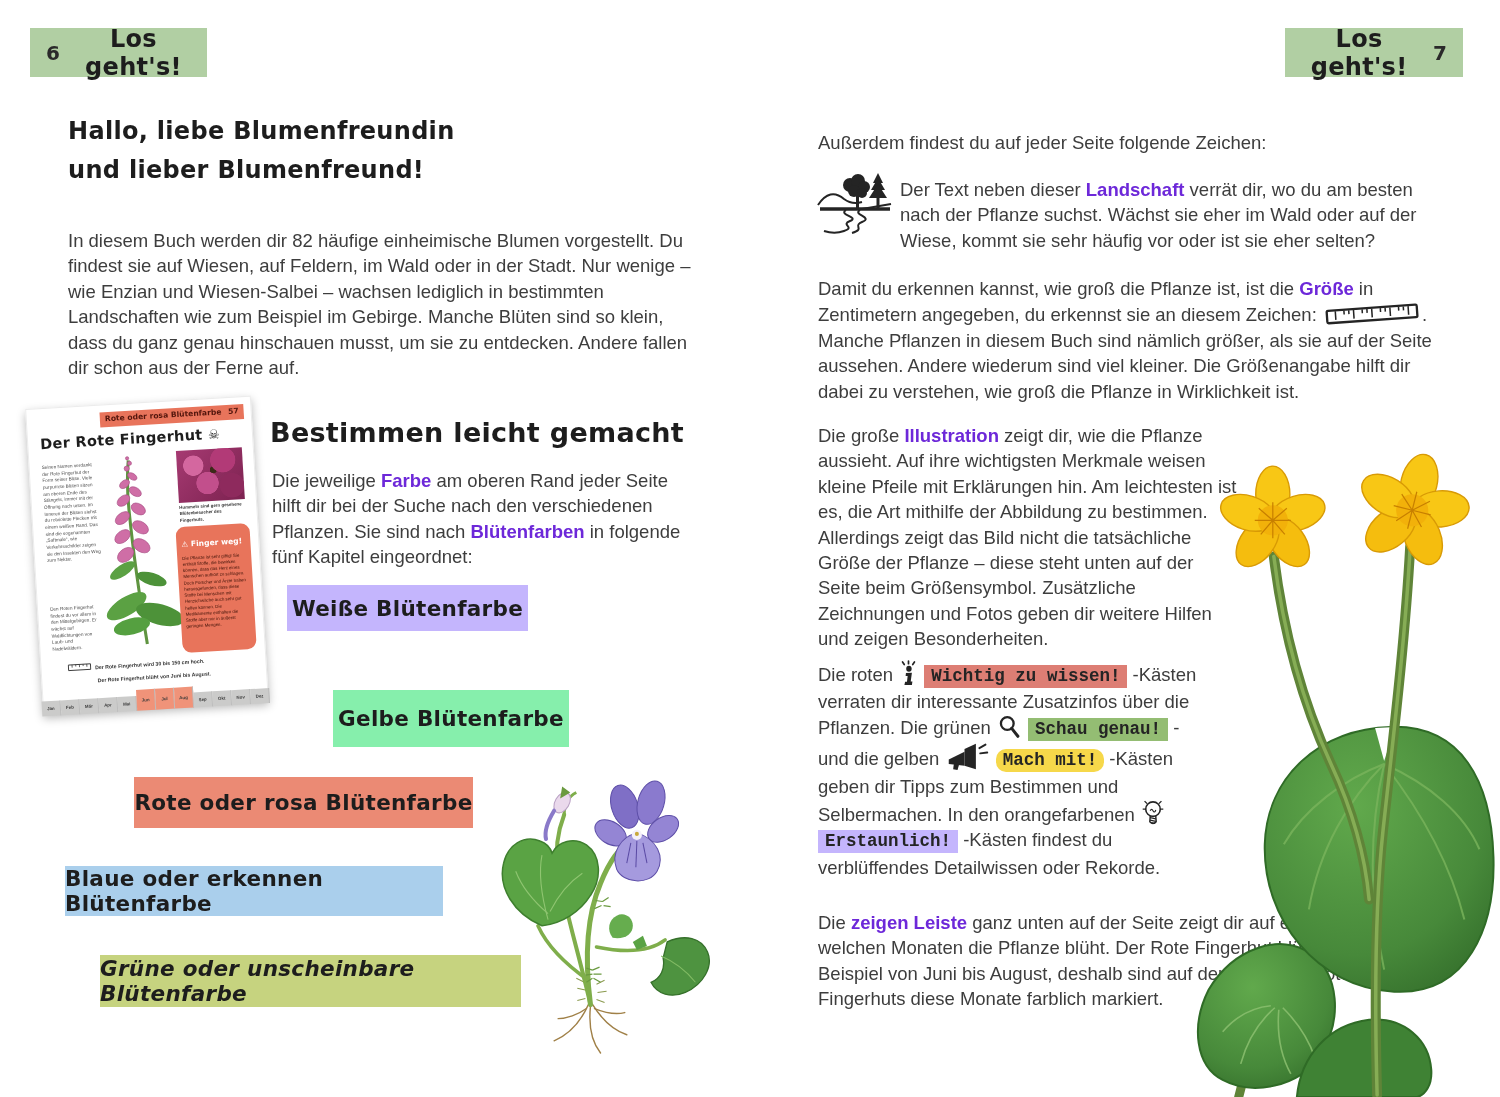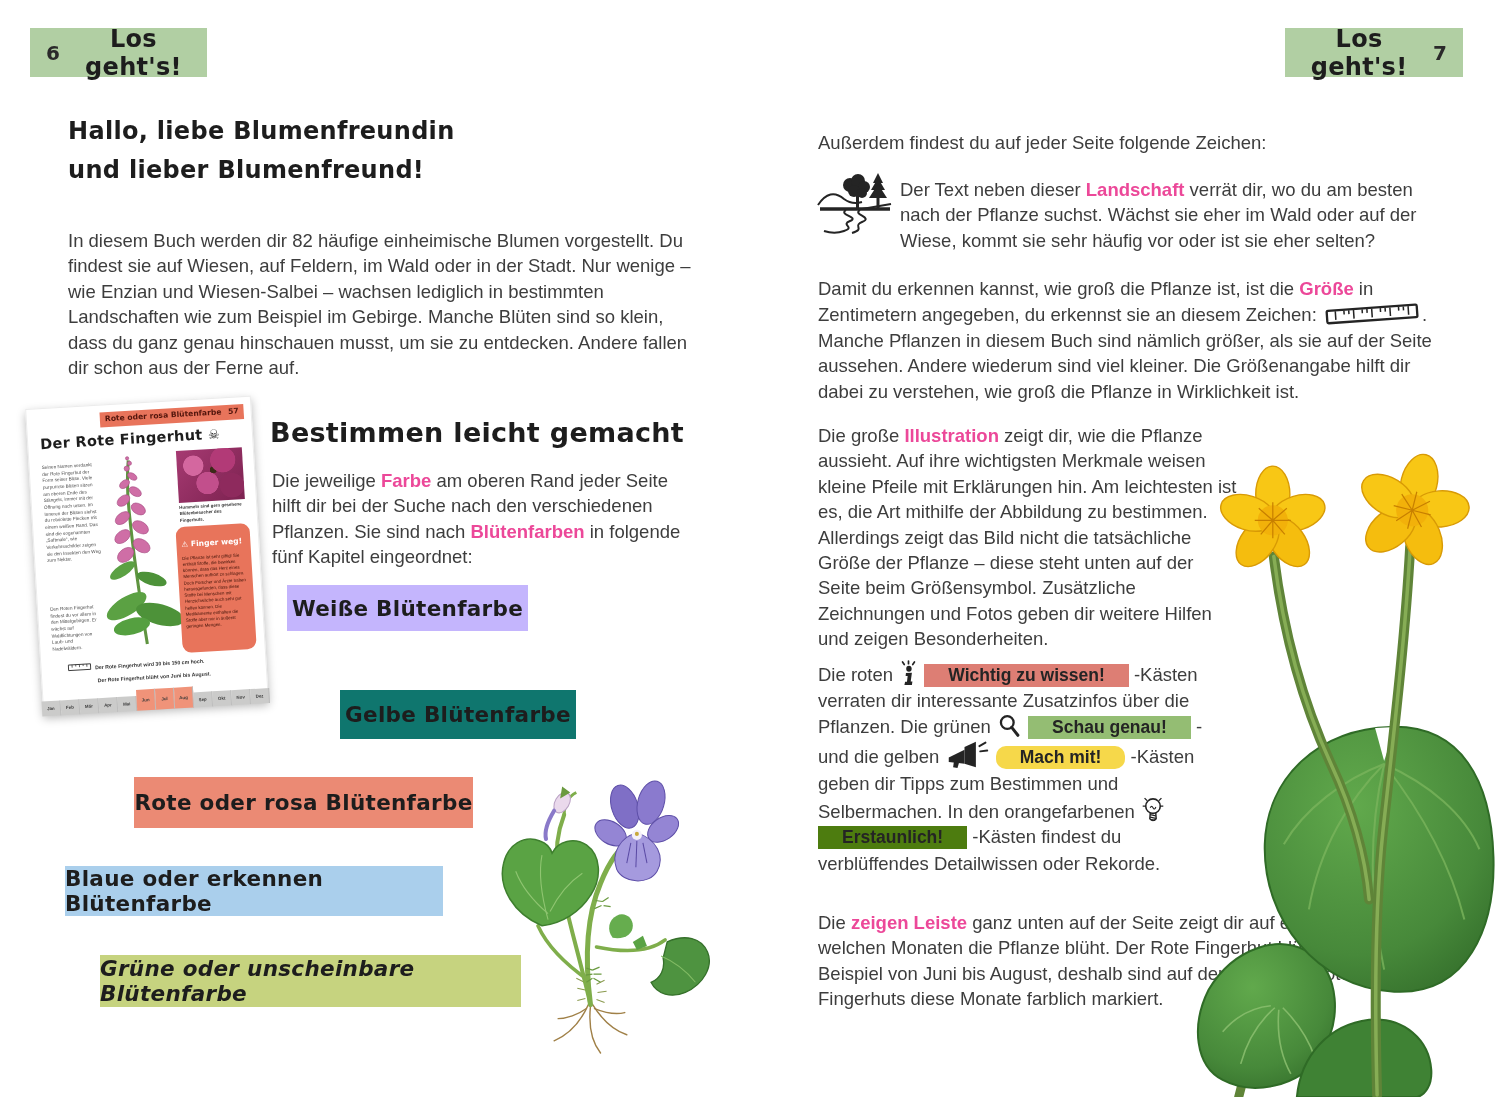--- a/index.html
+++ b/index.html
@@ -3,22 +3,22 @@
 <meta charset="utf-8">
 <style>
   html,body{margin:0;padding:0;}
   body{
     position:relative;width:1500px;height:1097px;background:#ffffff;
     font-family:"Liberation Sans",sans-serif;color:#3d3d3d;overflow:hidden;
   }
   .abs{position:absolute;}
   .hand{font-family:"DejaVu Sans",sans-serif;font-weight:800;color:#1d1d1d;letter-spacing:.3px;}
   .body-text{font-size:18.5px;line-height:25.4px;color:#3d3d3d;}
-  .b{font-weight:700;color:#ec4899;}
-  .hl{font-weight:800;color:#242424;padding:1px 24px 2px;font-family:Liberation Sans, sans-serif;font-size:17.5px;
+  .b{font-weight:700;color:#6d28d9;}
+  .hl{font-weight:800;color:#242424;padding:1px 7px 2px;font-family:Liberation Mono, monospace;font-size:17.5px;
       -webkit-box-decoration-break:clone;box-decoration-break:clone;}
   .inline-icon{display:inline-block;vertical-align:-5px;margin:0 2px;}
   
   .hdr{height:49px;background:#b1cfa3;display:flex;align-items:center;gap:0;}
   .hdr .num{font-size:20px;font-weight:700;color:#2a2a2a;font-family:"DejaVu Sans",sans-serif;}
   .hdr .lbl{font-size:24px;}
   
   .chip{display:flex;align-items:center;justify-content:center;font-size:21.5px;}
   
   .mini-card{
@@ -138,21 +138,21 @@
       </div>
   </div>
 
   <div class="abs hand" style="left:270px;top:417px;font-size:27px;">Bestimmen leicht gemacht</div>
 
   <div class="abs body-text" style="left:272px;top:468px;width:412px;"><span>Die jeweilige </span><span class="b">Farbe</span><span> am oberen Rand jeder Seite hilft dir bei der Suche nach den verschiedenen Pflanzen. Sie sind nach </span><span class="b">Blütenfarben</span><span> in folgende fünf Kapitel eingeordnet:</span></div>
 
   <div class="abs chip hand" style="left: 287px; top: 585px; width: 241px; height: 46px; background: #c4b5fd;">
     <span>Weiße Blütenfarbe</span>
   </div>
-  <div class="abs chip hand" style="left: 340px; top: 690px; width: 236px; height: 49px; background: #0f766e;">
+  <div class="abs chip hand" style="left: 333px; top: 690px; width: 236px; height: 57px; background: #86efac;">
     <span>Gelbe Blütenfarbe</span>
   </div>
   <div class="abs chip hand" style="left: 134px; top: 777px; width: 339px; height: 51px; background: rgb(235, 138, 116);">
     <span>Rote oder rosa Blütenfarbe</span>
   </div>
   <div class="abs chip hand" style="left: 65px; top: 866px; width: 378px; height: 50px; background: rgb(170, 207, 236);">
     <span>Blaue oder erkennen Blütenfarbe</span>
   </div>
   <div class="abs chip hand" style="left: 100px; top: 955px; width: 421px; height: 52px; background: rgb(198, 211, 127); font-style: italic;">
     <span>Grüne oder unscheinbare Blütenfarbe</span>
@@ -270,21 +270,21 @@
     <g stroke="#242424" stroke-width="2.2" fill="none" stroke-linecap="round">
       <path d="M37 7 L44 3"></path>
       <path d="M38 13 L46 12"></path>
     </g>
   </svg><span> </span><span class="hl" style="background: rgb(246, 216, 74); border-radius: 10px;">Mach mit!</span><span> -Kästen geben dir Tipps zum Bestimmen und Selbermachen. In den orangefarbenen </span><svg class="inline-icon" viewBox="0 0 26 32" width="22" height="27">
     <circle cx="13" cy="12" r="8.6" fill="none" stroke="#242424" stroke-width="1.9"></circle>
     <path d="M9.8 19.6 L9.2 27 Q13 31 16.8 27 L16.2 19.6" fill="none" stroke="#242424" stroke-width="1.7"></path>
     <path d="M9.6 22 L16.4 23.6 M9.6 25 L16.4 26.6 M11 28 L15.6 29" stroke="#242424" stroke-width="1.4"></path>
     <path d="M9.6 14 Q11.4 10.6 13 14 Q14.6 17.4 16.4 13" stroke="#242424" stroke-width="1.3" fill="none"></path>
     <path d="M3 2.5 L6 5.5 M23 2.5 L20 5.5 M0.8 12 L3.8 12 M25.2 12 L22.2 12" stroke="#242424" stroke-width="1.6"></path>
-  </svg><span> </span><span class="hl" style="background: #4d7c0f; margin-top: 18px;">Erstaunlich!</span><span> -Kästen findest du verblüffendes Detailwissen oder Rekorde.</span></div>
+  </svg><span> </span><span class="hl" style="background: #c4b5fd; margin-top: 18px;">Erstaunlich!</span><span> -Kästen findest du verblüffendes Detailwissen oder Rekorde.</span></div>
 
   <div class="abs body-text" style="left:68px;top:910px;width:585px;"><span>Die </span><span class="b">zeigen Leiste</span><span> ganz unten auf der Seite zeigt dir auf einen Blick, in welchen Monaten die Pflanze blüht. Der Rote Fingerhut blüht zum Beispiel von Juni bis August, deshalb sind auf der Seite des Roten Fingerhuts diese Monate farblich markiert.</span></div>
 
   <svg class="abs" style="left:428px;top:428px;" viewBox="0 0 320 667" width="322" height="669">
     <defs>
       <radialGradient id="gleaf" cx="40%" cy="30%" r="80%">
         <stop offset="0%" stop-color="#61a94c"></stop>
           <stop offset="70%" stop-color="#47893a"></stop>
           <stop offset="100%" stop-color="#35702c"></stop>
       </radialGradient>

